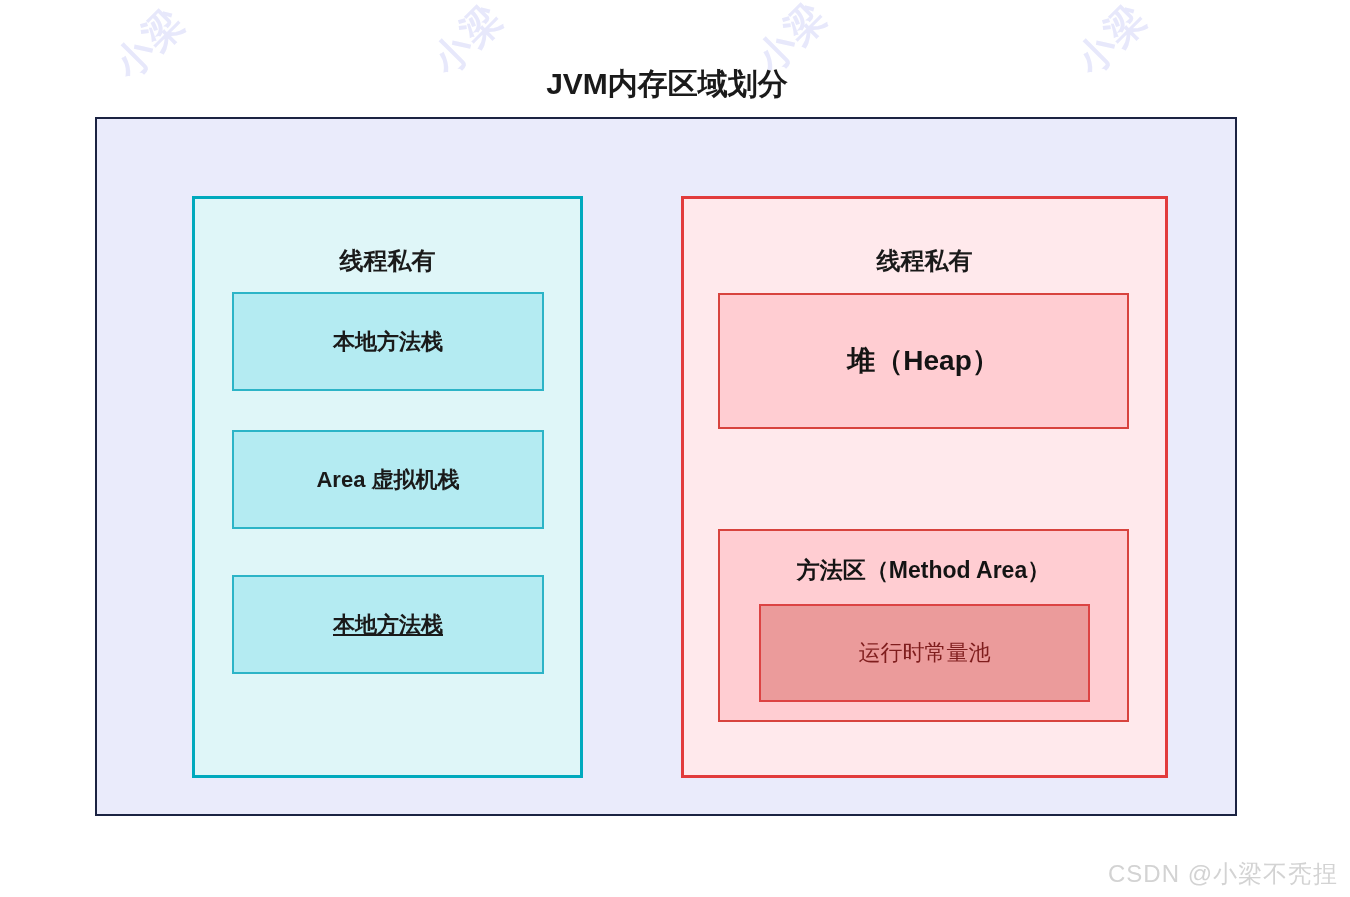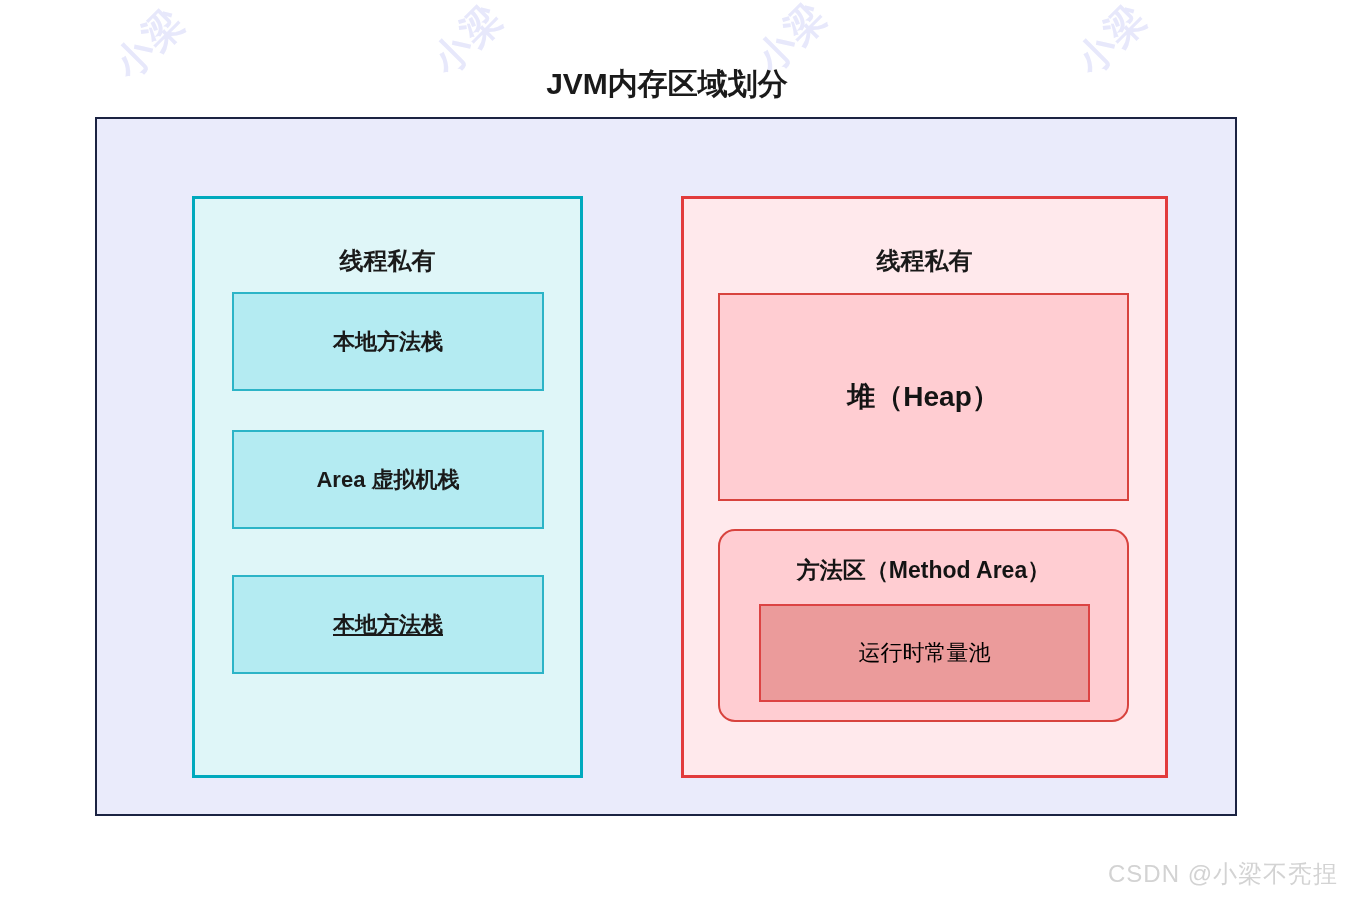--- a/index.html
+++ b/index.html
@@ -107,31 +107,30 @@
   .sbox {
     position: absolute;
     left: 34px;
     width: 411px;
     box-sizing: border-box;
     background: #ffcdd2;
     border: 2px solid #d8433e;
   }
   .heap-box {
     top: 94px;
-    height: 208px;
+    height: 136px;
     display: flex;
     align-items: center;
     justify-content: center;
     font-size: 28px;
     font-weight: bold;
   }
   .method-box {
     top: 330px;
     height: 193px;
-    border-radius: 17px;
   }
   .method-title {
     margin-top: 24px;
     text-align: center;
     font-size: 23px;
     font-weight: bold;
   }
   .cp-box {
     position: absolute;
     left: 39px;
@@ -139,21 +138,21 @@
     width: 331px;
     height: 98px;
     box-sizing: border-box;
     background: #eb9b9b;
     border: 2px solid #dc4343;
     display: flex;
     align-items: center;
     justify-content: center;
     font-size: 22px;
     font-weight: normal;
-    color: #000000;
+    color: #7f1d1d;
   }
 
   .credit {
     position: absolute;
     right: 12px;
     top: 858px;
     font-size: 24px;
     color: #d3d3d3;
     text-shadow: 1px 1px 0 #ffffff;
     letter-spacing: 1px;

